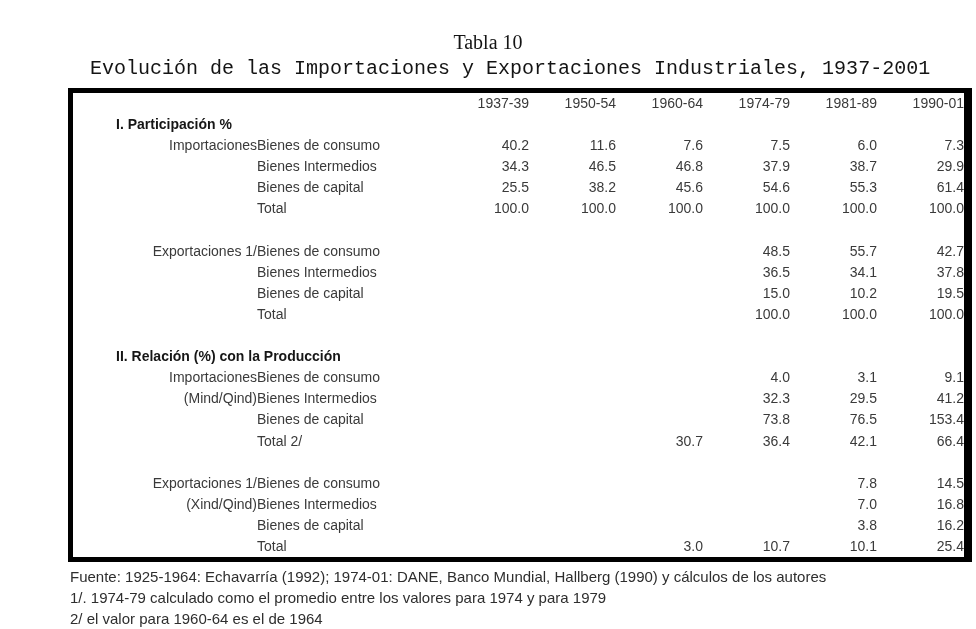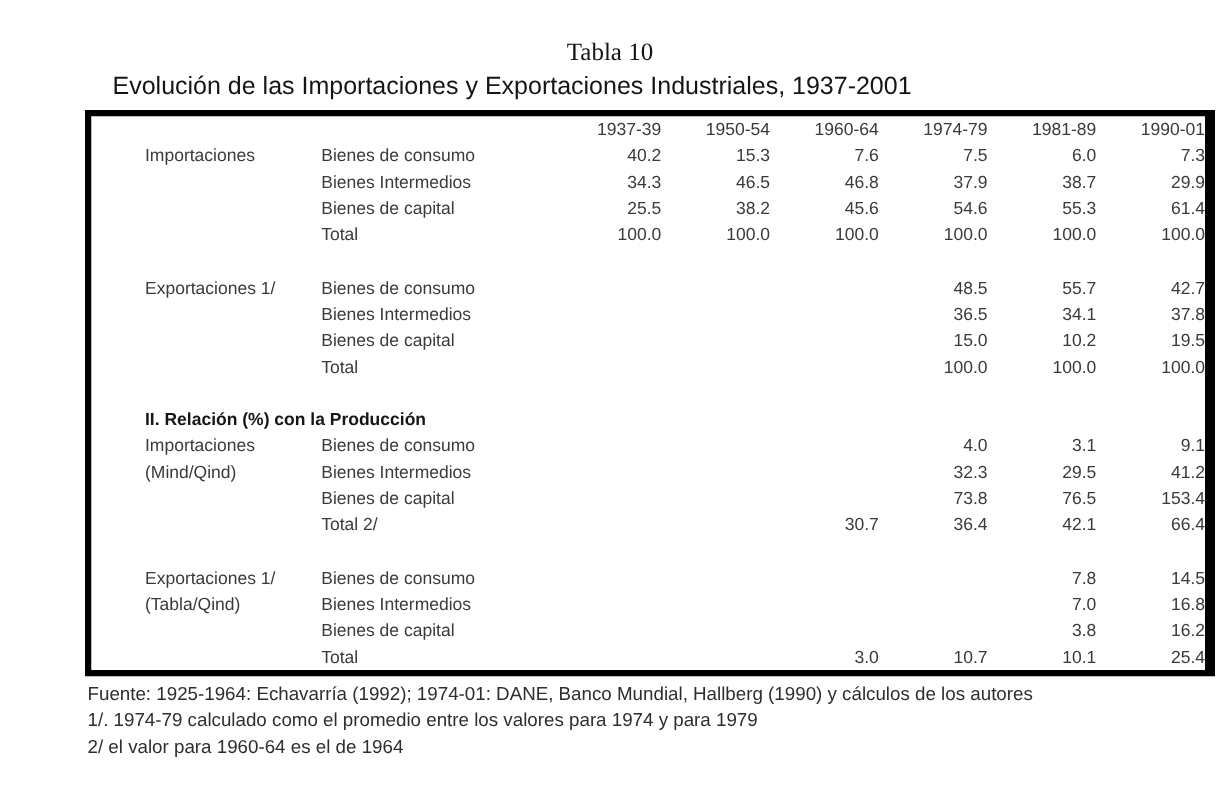--- a/index.html
+++ b/index.html
@@ -1,27 +1,27 @@
 <!DOCTYPE html>
 <html><head>
 <meta charset="utf-8">
 <style>
   html,body{margin:0;padding:0;background:#ffffff;}
   .page{position:relative;width:976px;height:629px;background:#ffffff;overflow:hidden;
         font-family:"Liberation Sans",sans-serif;}
   .title{margin:30px 0 0 0;text-align:center;font-family:"Liberation Serif",serif;
          font-size:20px;line-height:24px;color:#141414;}
-  .subtitle{margin-top:2px;padding-left:90px;font-family:Liberation Sans, sans-serif;
+  .subtitle{margin-top:2px;padding-left:90px;font-family:Liberation Mono, monospace;
             font-size:20px;line-height:26px;color:#141414;white-space:nowrap;overflow:hidden;}
   .tbl{margin:6px 0 0 68px;width:852px;border:5px solid #000;border-right-width:8px;
        background:#fff;box-sizing:content-box;padding-left:39px;}
   .row{display:grid;grid-template-columns:145px 185px 87px 87px 87px 87px 87px 87px;
        height:21.1px;line-height:21.1px;font-size:14px;color:#3a3a3a;}
   .cell{overflow:hidden;white-space:nowrap;}
-  .lbl{padding-left:4px;}
+  .lbl{padding-left:4px;text-align:right;}
   .val{text-align:right;}
   .section-cell{grid-column:1 / -1;font-weight:bold;color:#161616;padding-left:4px;}
   .spacer{height:21.1px;}
   .footnotes{margin:4px 0 0 70px;width:906px;font-size:15px;line-height:21px;color:#2e2e2e;}
   .fn{white-space:nowrap;overflow:hidden;}
 </style>
 </head>
 <body>
 
 <div class="page">
@@ -35,26 +35,29 @@
       <div class="cell lbl"></div>
       <div class="cell itm"></div>
       <div class="cell val">1937-39</div>
       <div class="cell val">1950-54</div>
       <div class="cell val">1960-64</div>
       <div class="cell val">1974-79</div>
       <div class="cell val">1981-89</div>
       <div class="cell val">1990-01</div>
     </div>
 
+    <div class="row">
+      <div class="cell section-cell">I. Participación %</div>
+    </div>
 
     <div class="row">
       <div class="cell lbl">Importaciones</div>
       <div class="cell itm">Bienes de consumo</div>
       <div class="cell val">40.2</div>
-      <div class="cell val">15.3</div>
+      <div class="cell val">11.6</div>
       <div class="cell val">7.6</div>
       <div class="cell val">7.5</div>
       <div class="cell val">6.0</div>
       <div class="cell val">7.3</div>
     </div>
     <div class="row">
       <div class="cell lbl"></div>
       <div class="cell itm">Bienes Intermedios</div>
       <div class="cell val">34.3</div>
       <div class="cell val">46.5</div>
@@ -180,21 +183,21 @@
       <div class="cell lbl">Exportaciones 1/</div>
       <div class="cell itm">Bienes de consumo</div>
       <div class="cell val"></div>
       <div class="cell val"></div>
       <div class="cell val"></div>
       <div class="cell val"></div>
       <div class="cell val">7.8</div>
       <div class="cell val">14.5</div>
     </div>
     <div class="row">
-      <div class="cell lbl">(Tabla/Qind)</div>
+      <div class="cell lbl">(Xind/Qind)</div>
       <div class="cell itm">Bienes Intermedios</div>
       <div class="cell val"></div>
       <div class="cell val"></div>
       <div class="cell val"></div>
       <div class="cell val"></div>
       <div class="cell val">7.0</div>
       <div class="cell val">16.8</div>
     </div>
     <div class="row">
       <div class="cell lbl"></div>

